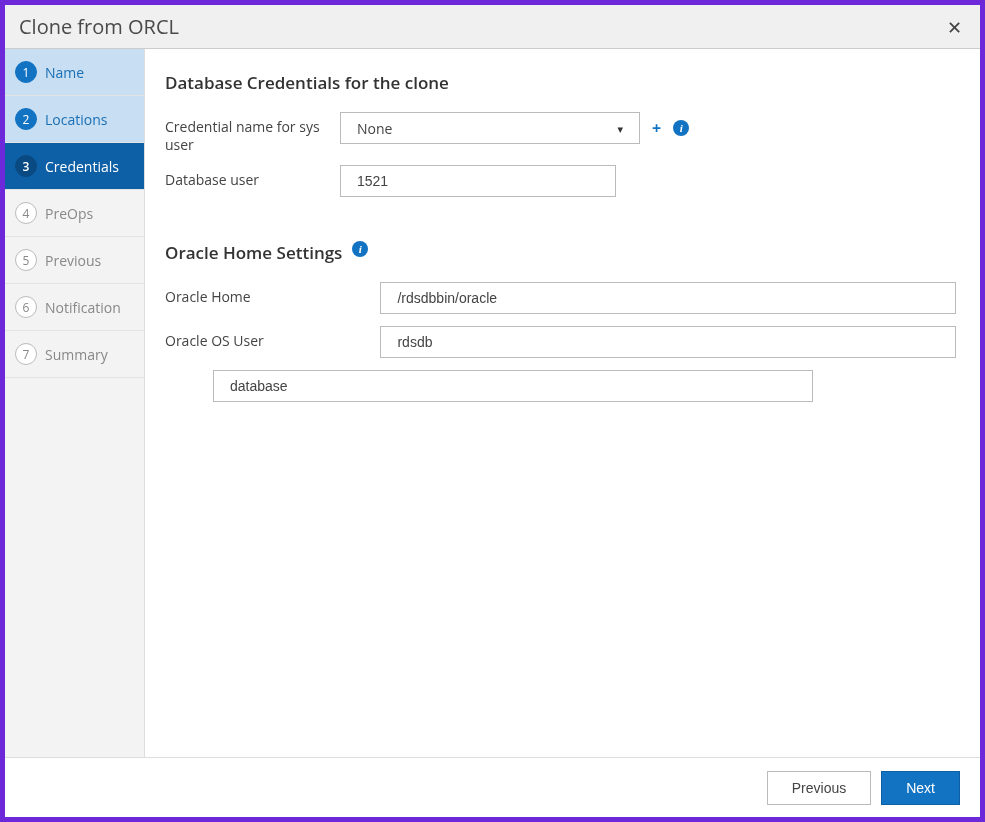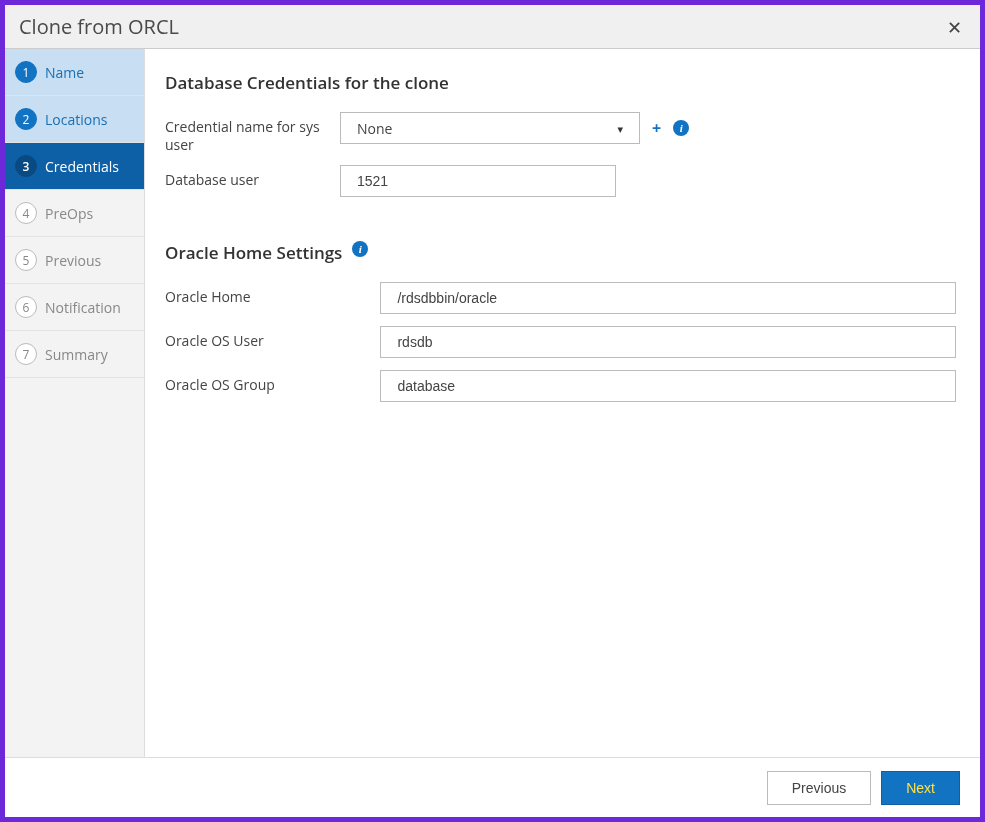--- a/index.html
+++ b/index.html
@@ -43,21 +43,21 @@
     width:16px; height:16px; border-radius:50%; background:#1273c3; color:#fff; display:inline-flex;
     align-items:center; justify-content:center; font-size:11px; font-weight:700; font-style:italic; cursor:pointer;
     font-family: Georgia, serif;
   }
   .section-gap { height:28px; }
   .modal-footer {
     height:60px; border-top:1px solid #ddd; display:flex; align-items:center; justify-content:flex-end;
     padding:0 20px; gap:10px; background:#fff;
   }
   .btn { height:34px; padding:0 24px; font-size:14px; border:1px solid #bbb; background:#fff; color:#444; cursor:pointer; }
-  .btn.primary { background:#1273c3; border-color:#0d5fa6; color:#fde047; }
+  .btn.primary { background:#1273c3; border-color:#0d5fa6; color:#ffffff; }
 </style>
 </head>
 <body>
 
 <div class="modal">
 
   <div class="modal-header">
     <span class="modal-title">Clone from ORCL</span>
     <span class="modal-close">✕</span>
   </div>
@@ -131,21 +131,20 @@
         <div class="form-label">Oracle Home</div>
         <input class="text-input wide" value="/rdsdbbin/oracle" style="">
       </div>
 
       <div class="form-row">
         <div class="form-label">Oracle OS User</div>
         <input class="text-input wide" value="rdsdb" style="">
       </div>
 
       <div class="form-row">
-        <div class="form-label">Oracle OS Group</div>
         <input class="text-input wide" value="database" style="">
       </div>
 
     </div>
   </div>
 
   <div class="modal-footer">
     <button class="btn">Previous</button>
     <button class="btn primary">Next</button>
   </div>

